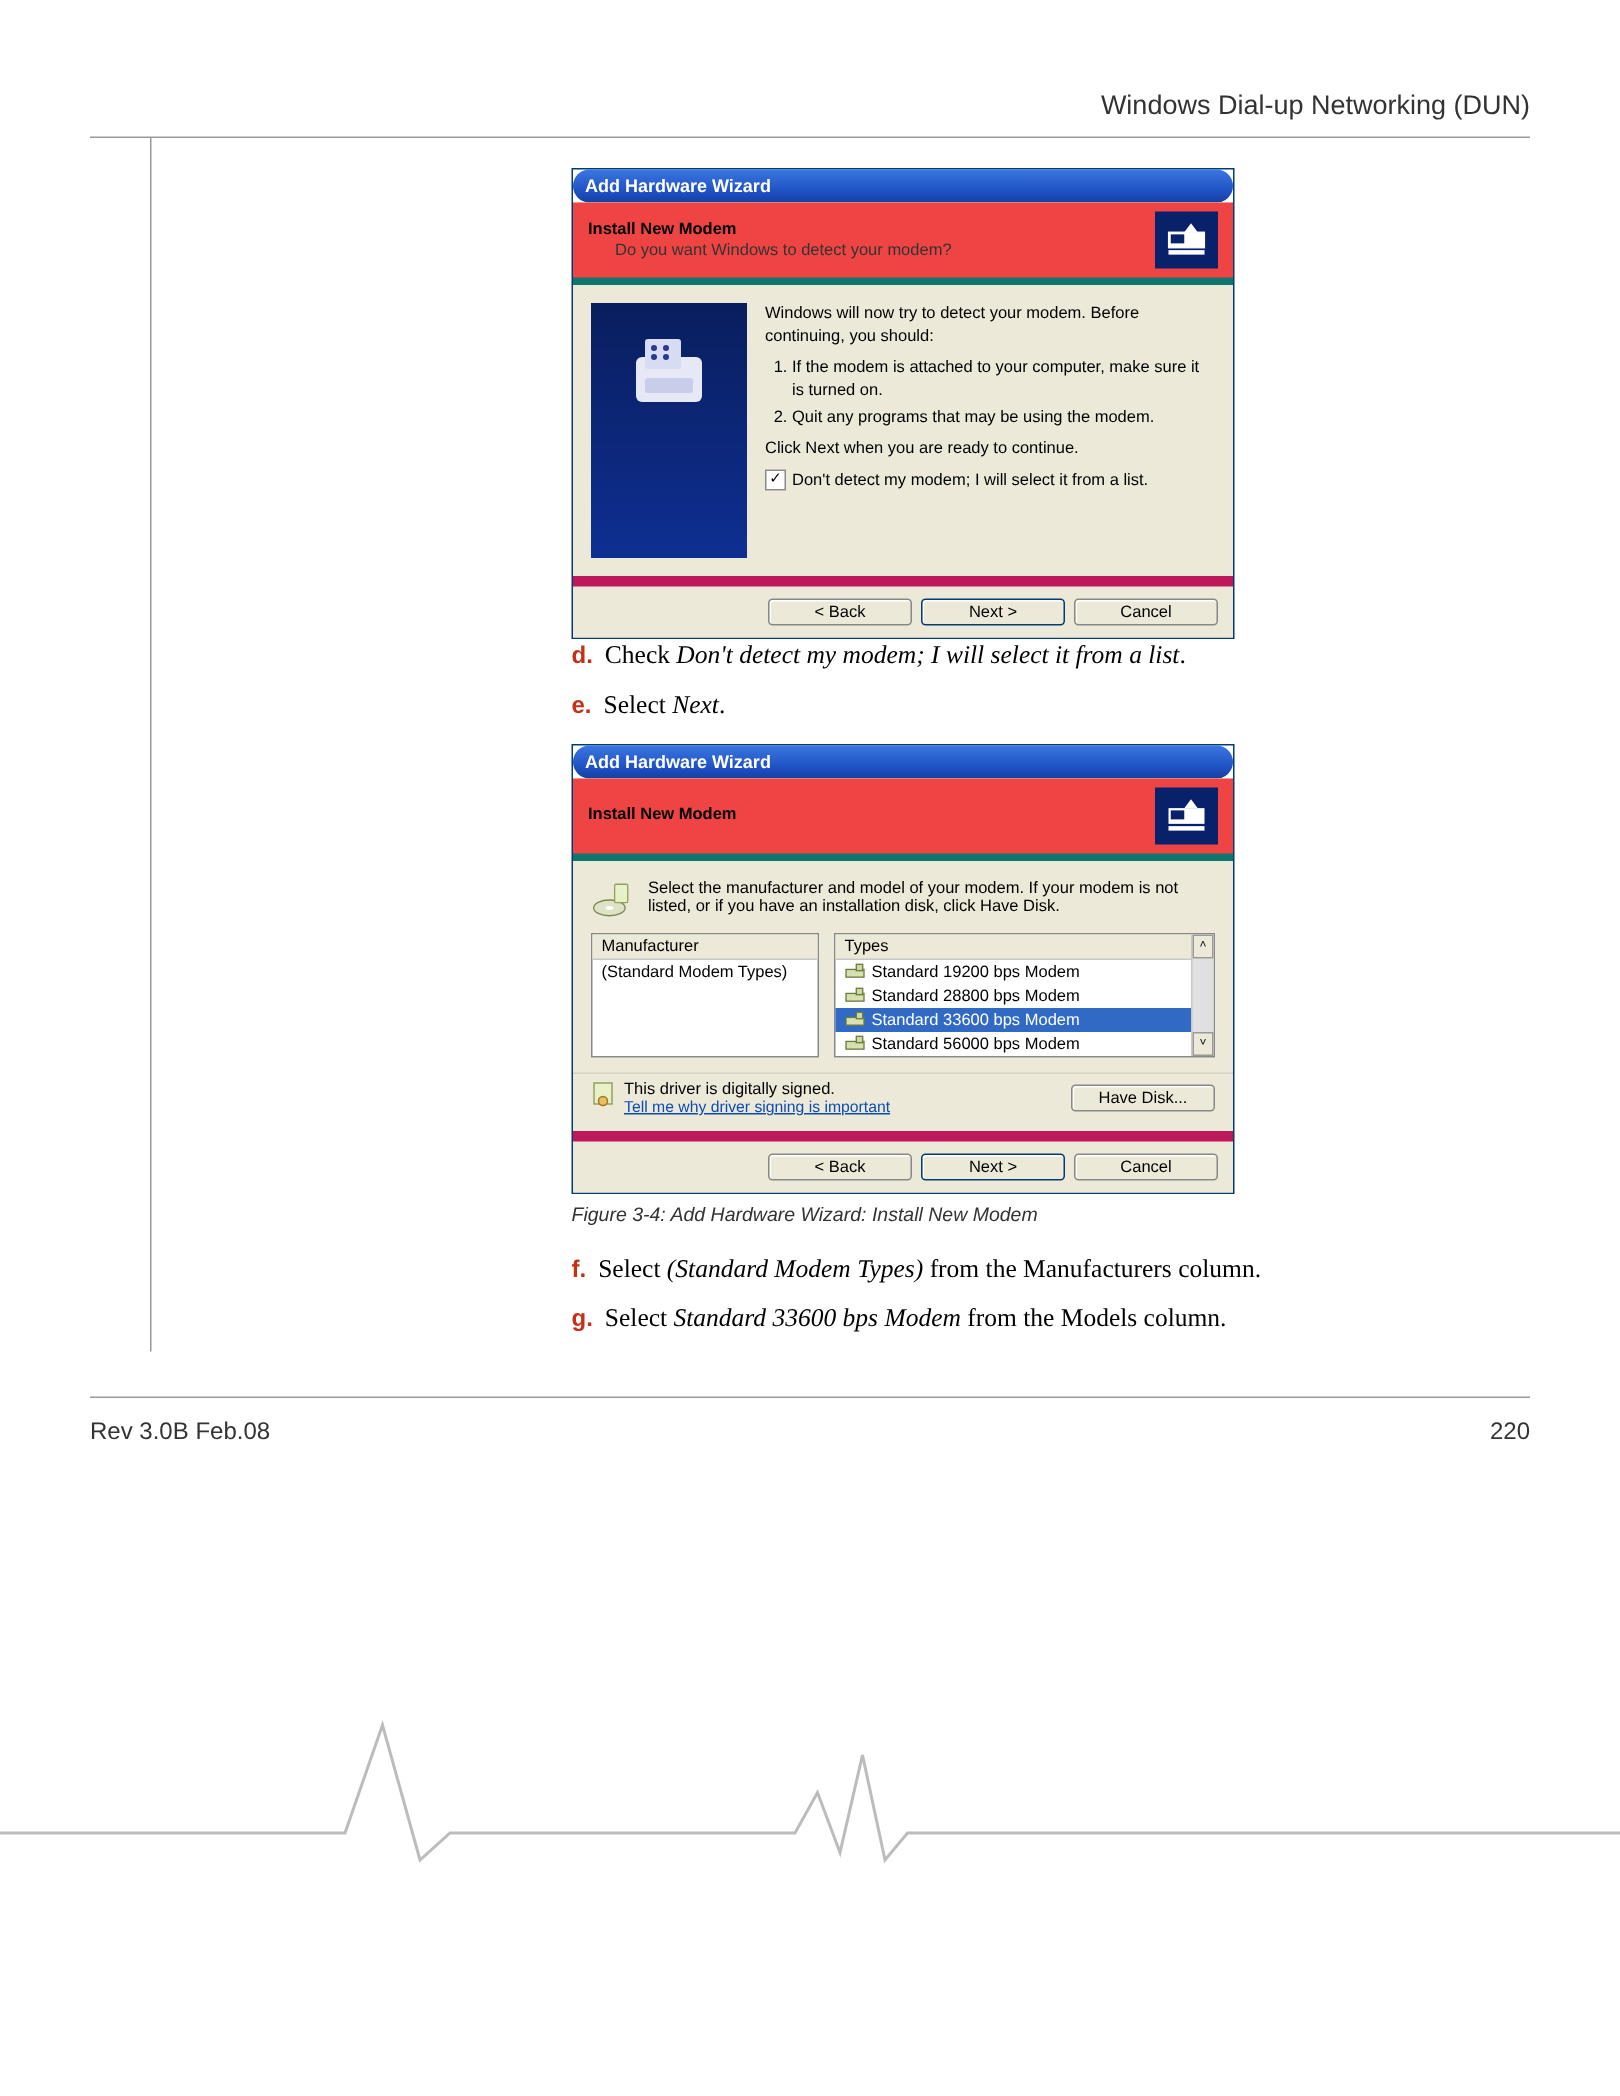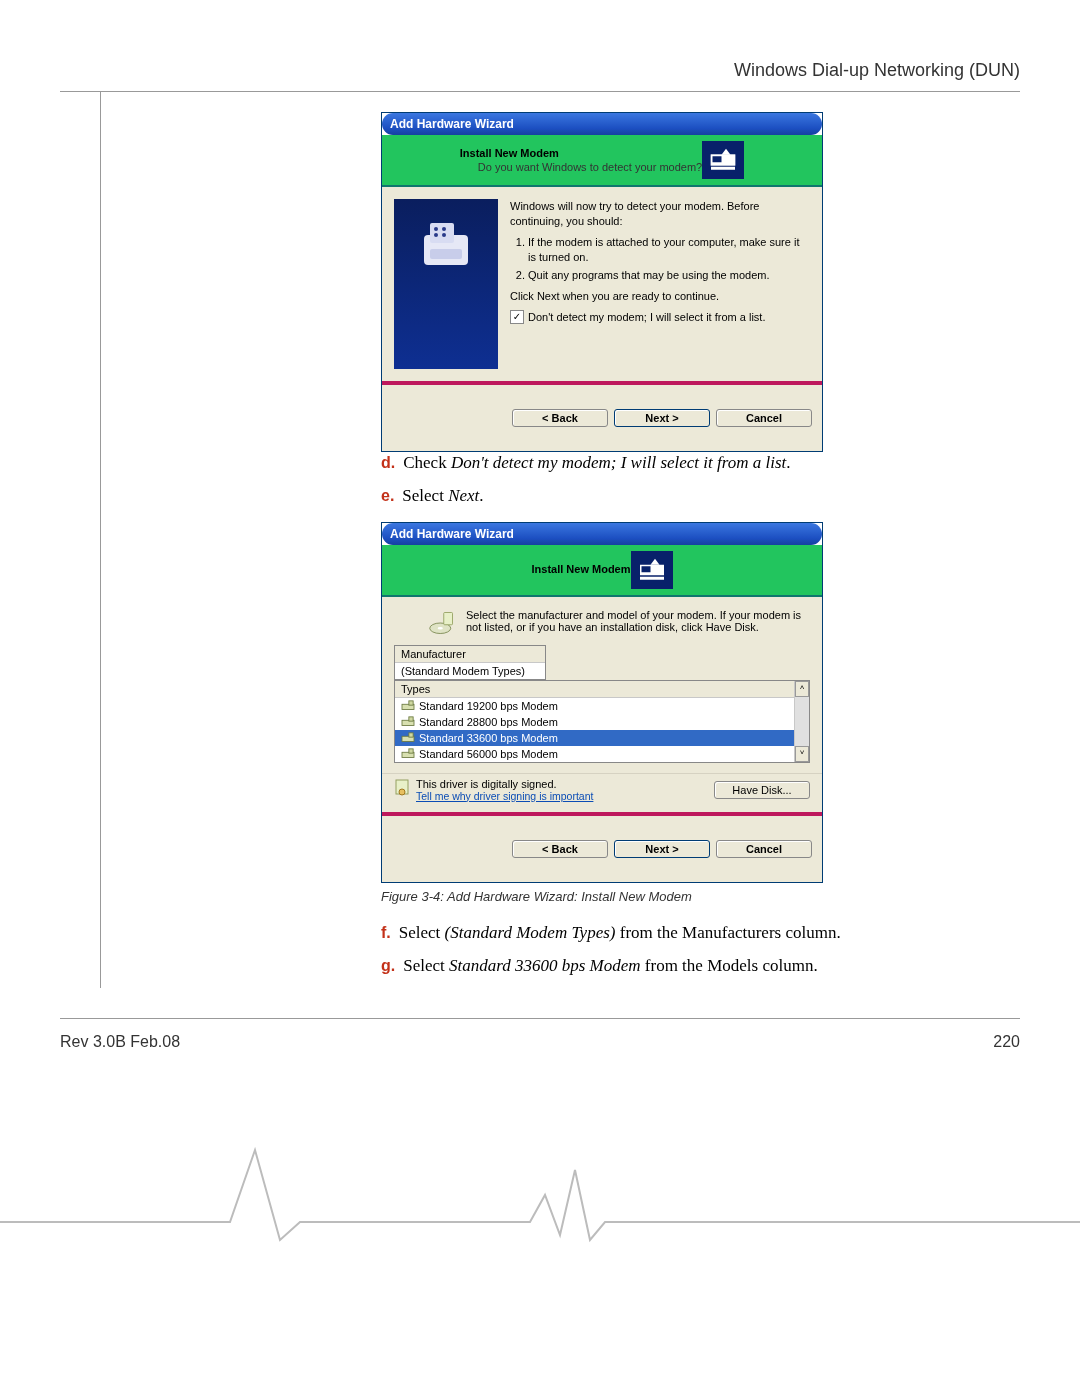--- a/index.html
+++ b/index.html
@@ -50,24 +50,24 @@
     color: #fff;
     font-weight: bold;
     font-size: 12px;
     padding: 4px 8px;
     border-radius: 11px;
   }
   .xp-body {
     background: #ece9d8;
   }
   .hdr-band {
-    background: #22c55e;
-    border-bottom: 2px solid #0f766e;
+    background: #ef4444;
+    border-bottom: 5px solid #0f766e;
     display: flex;
-    justify-content: center;
+    justify-content: space-between;
     align-items: center;
     padding: 6px 10px;
   }
   .hdr-texts { font-size: 11px; }
   .hdr-title { font-weight: bold; margin-bottom: 2px; }
   .hdr-sub { color: #333; margin-left: 18px; }
 
   .hdr-icon {
     width: 42px; height: 38px;
     background: #08216a;
@@ -101,46 +101,45 @@
   ol.wiz-ol { margin: 2px 0 6px 18px; padding: 0; }
   ol.wiz-ol li { margin-bottom: 4px; }
   .chk-row { display: flex; align-items: center; gap: 4px; margin-top: 6px; }
   .chk {
     width: 12px; height: 12px; border: 1px solid #888; background: #fff;
     display: inline-flex; align-items: center; justify-content: center;
     font-size: 10px; line-height: 1;
   }
 
   .btn-row {
-    border-top: 4px solid #be185d;
-    padding: 24px 10px;
+    border-top: 7px solid #be185d;
+    padding: 8px 10px;
     display: flex;
     justify-content: flex-end;
     gap: 6px;
-    font-weight: bold;
   }
   .xp-btn {
     font-size: 11px;
     background: #ece9d8;
     border: 1px solid #888;
     border-radius: 3px;
     padding: 2px 14px;
     min-width: 66px;
     text-align: center;
     box-shadow: inset 1px 1px 0 #fff;
   }
   .xp-btn.primary { border: 1px solid #003c74; }
 
   
   .wiz2-top {
-    display: flex; gap: 10px; padding: 12px 12px 4px 12px; font-size: 11px; margin-left: 34px;
+    display: flex; gap: 10px; padding: 12px 12px 4px 12px; font-size: 11px;
   }
   .disc-icon { width: 28px; height: 28px; flex: 0 0 28px; }
   .list-pane {
-    display: flex; gap: 0; padding: 4px 12px 8px 12px; font-size: 11px; flex-direction: column;
+    display: flex; gap: 10px; padding: 4px 12px 8px 12px; font-size: 11px;
   }
   .list-box {
     border: 1px solid #888; background: #fff;
   }
   .lb-left { width: 150px; }
   .lb-right { flex: 1; position: relative; }
   .lb-head {
     border-bottom: 1px solid #c8c8c8;
     background: #ece9d8;
     padding: 2px 6px;

